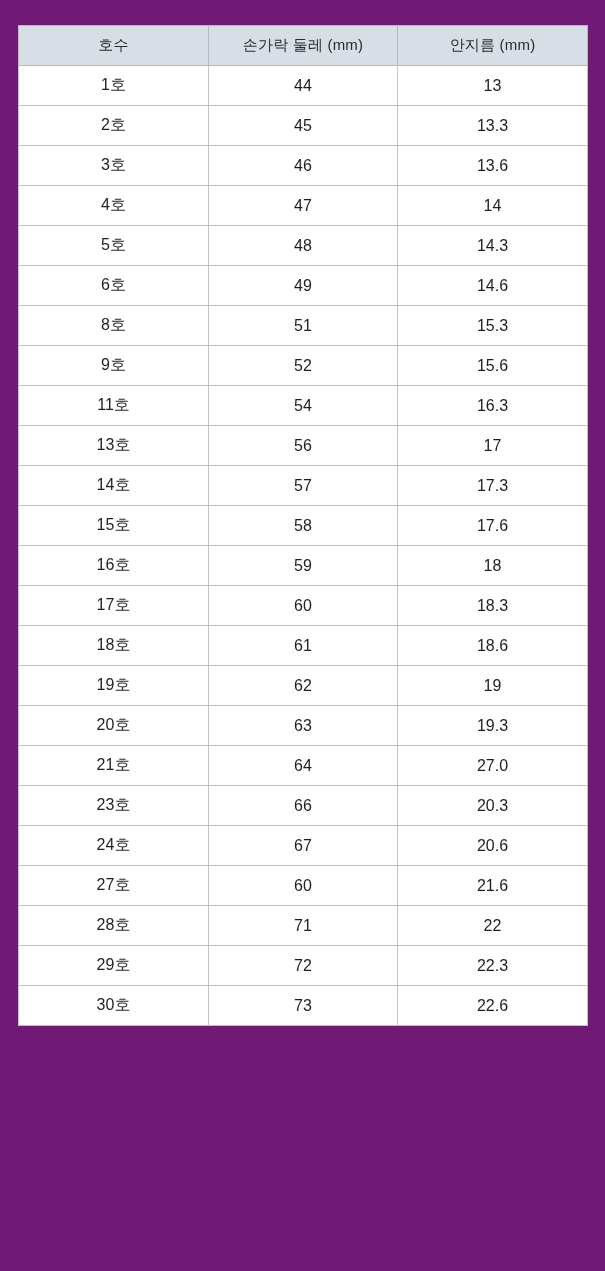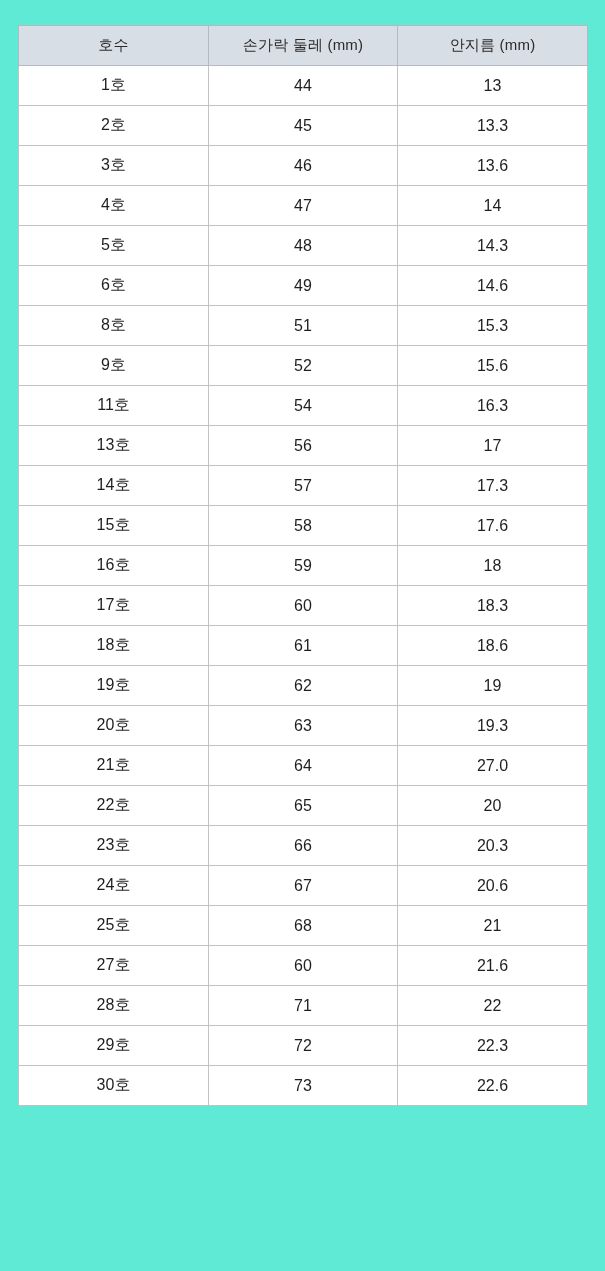--- a/index.html
+++ b/index.html
@@ -12,21 +12,21 @@
     width: 605px;
     height: 1271px;
     font-family: "Liberation Sans", "DejaVu Sans", sans-serif;
     -webkit-font-smoothing: antialiased;
   }
   #page {
     position: relative;
     width: 605px;
     height: 1271px;
     overflow: hidden;
-    background: #5eead4;
+    background: #701a75;
   }
   #size-table {
     position: absolute;
     left: 18px;
     top: 25px;
     width: 569px;
     border-collapse: collapse;
     table-layout: fixed;
     background: #ffffff;
   }
@@ -161,40 +161,30 @@
           <td>20호</td>
           <td>63</td>
           <td>19.3</td>
         </tr>
         <tr>
           <td>21호</td>
           <td>64</td>
           <td>27.0</td>
         </tr>
         <tr>
-          <td>22호</td>
-          <td>65</td>
-          <td>20</td>
-        </tr>
-        <tr>
           <td>23호</td>
           <td>66</td>
           <td>20.3</td>
         </tr>
         <tr>
           <td>24호</td>
           <td>67</td>
           <td>20.6</td>
         </tr>
         <tr>
-          <td>25호</td>
-          <td>68</td>
-          <td>21</td>
-        </tr>
-        <tr>
           <td>27호</td>
           <td>60</td>
           <td>21.6</td>
         </tr>
         <tr>
           <td>28호</td>
           <td>71</td>
           <td>22</td>
         </tr>
         <tr>

